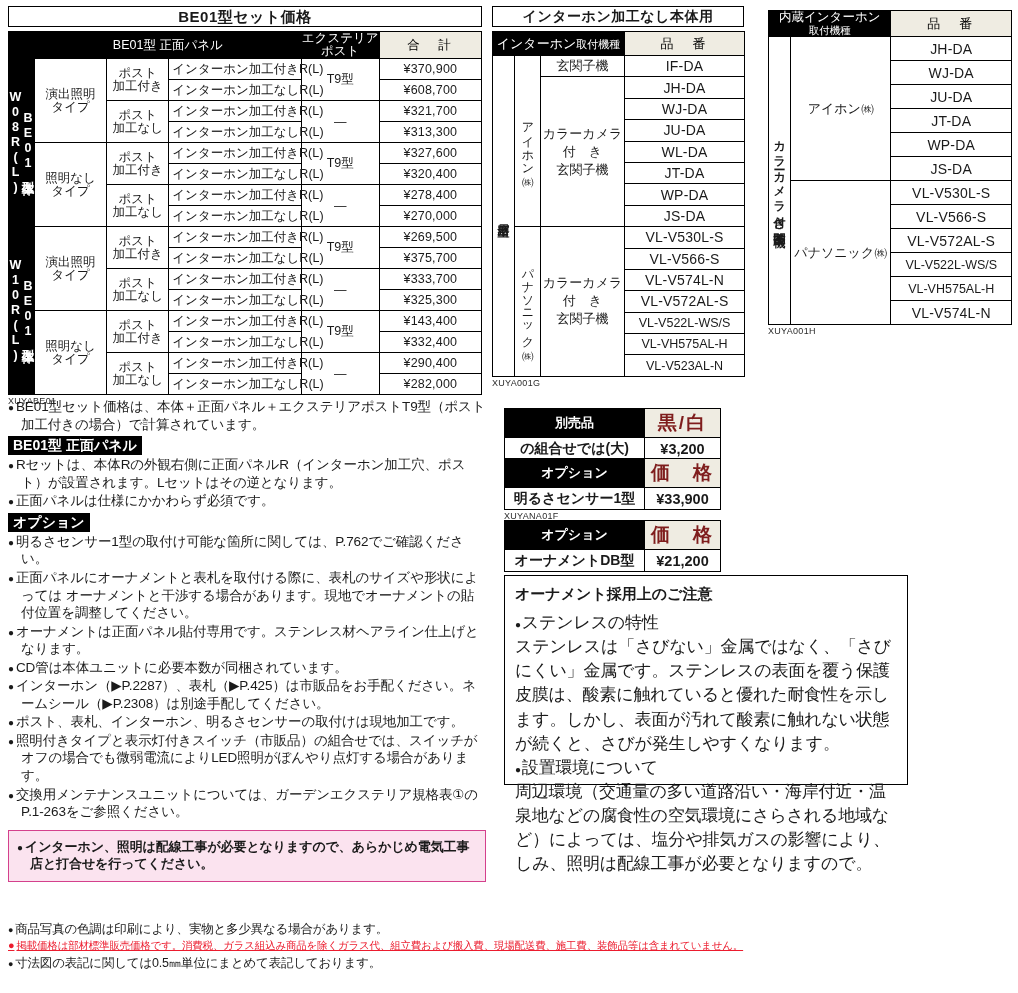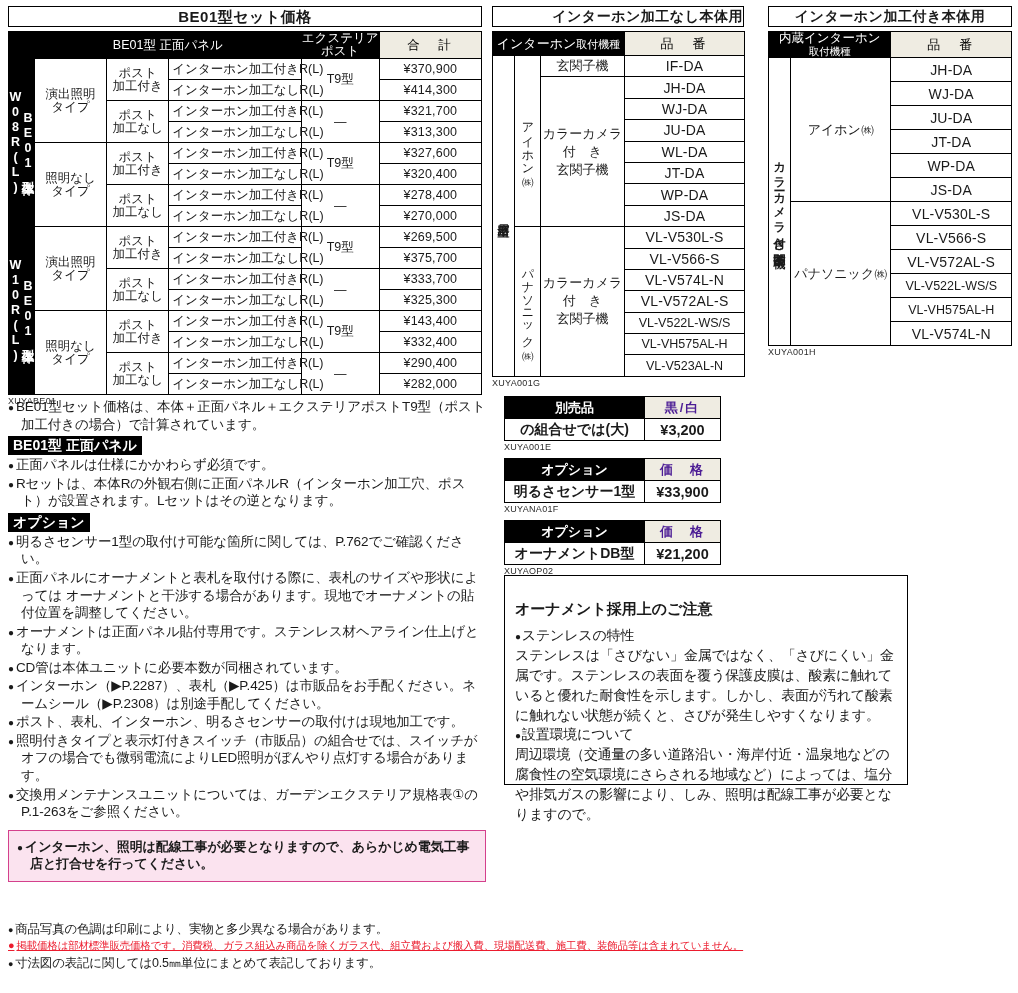--- a/index.html
+++ b/index.html
@@ -79,50 +79,50 @@
   
   #footer { position:absolute; left:8px; top:920px; width:1000px; }
   #footer .f1, #footer .f3 { font-size:12.5px; line-height:1.45; letter-spacing:-0.2px; }
   #footer .f2 { font-size:10.5px; color:#ec1c2e; line-height:1.45; letter-spacing:-0.2px;text-decoration:underline; }
   #footer p { margin:0; padding-left:12px; text-indent:-12px; }
   #footer p::before { content:"\25CF"; font-size:9px; margin-right:2px; }
   #footer .f2::before { color:#ec1c2e; font-size:11px; }
 
   
   #mid-block { position:absolute; left:492px; top:6px; width:252px; }
-  #mid-title { height:21px; line-height:19px; font-size:14px;text-align:right; }
+  #mid-title { height:21px; line-height:19px; font-size:14px; }
   #mid-table { margin-top:4px; }
   #mid-table td { height:21.4px; font-size:13px; }
   #mid-table td.part { font-size:14px; letter-spacing:0.2px; }
   #mid-table td.partsm { font-size:12.5px; letter-spacing:0px; }
 
   
   #right-block { position:absolute; left:768px; top:6px; width:244px; }
   #right-title { height:21px; line-height:19px; font-size:14px; }
   #right-table { margin-top:4px; }
   #right-table td { height:24px; font-size:13px; }
   #right-table td.part { font-size:14px; letter-spacing:0.2px; }
   #right-table td.partsm { font-size:12.5px; letter-spacing:0px; }
 
   
   .opt-wrap { position:absolute; width:216px; }
   table.opt { border-collapse:collapse; width:100%; table-layout:fixed; border:1.5px solid #000; }
   table.opt td { border:1px solid #000; height:22px; text-align:center; vertical-align:middle; }
   table.opt td.h { background:#000; color:#fff; font-weight:bold; font-size:13px; }
-  table.opt td.hb { background:#efece2; color:#4c1d95; font-weight:bold; font-size:13px; letter-spacing:2px; }
+  table.opt td.hb { background:#efece2; color:#7f1d1d; font-weight:bold; font-size:19px; letter-spacing:2px; }
   table.opt td.name { font-size:14px; font-weight:bold; }
   table.opt td.price { font-size:14.5px; font-weight:bold; }
 
   
   #orn-box {
     position:absolute; left:504px; top:575px; width:404px; height:210px;
     border:1px solid #000; background:#fff; padding:9px 10px 0 10px;
   }
-  #orn-box h3 { margin:15px 0 7px 0; font-size:15px; font-weight:bold; letter-spacing:0px; }
-  #orn-box .sub { font-size:14px; line-height:1.42; margin:0; letter-spacing:-0.2px; }
+  #orn-box h3 { margin:0 0 7px 0; font-size:15px; font-weight:bold; letter-spacing:0px; }
+  #orn-box .sub { font-size:17px; line-height:1.42; margin:0; letter-spacing:-0.2px; }
   #orn-box .sub.hd::before { content:"\25CF"; font-size:10px; margin-right:1px; }
 </style>
 </head>
 <body>
 
 <div class="page">
 
   <div id="left-block">
     <div id="left-title" class="title-bar">BE01型セット価格</div>
 
@@ -157,21 +157,21 @@
           <td class="twoline" rowspan="2">
             <div>ポスト</div>
             <div>加工付き</div>
           </td>
           <td class="panel-lbl">インターホン加工付きR(L)</td>
           <td rowspan="2">T9型</td>
           <td class="pricecell">¥370,900</td>
         </tr>
         <tr>
           <td class="panel-lbl">インターホン加工なしR(L)</td>
-          <td class="pricecell">¥414,300</td>
+          <td class="pricecell">¥608,700</td>
         </tr>
         <tr>
           <td class="twoline" rowspan="2">
             <div>ポスト</div>
             <div>加工なし</div>
           </td>
           <td class="panel-lbl">インターホン加工付きR(L)</td>
           <td rowspan="2">—</td>
           <td class="pricecell">¥321,700</td>
         </tr>
@@ -276,22 +276,22 @@
           <td class="pricecell">¥282,000</td>
         </tr>
       </tbody>
     </table>
     <div class="code">XUYABE01</div>
   </div>
 
   <div id="notes">
     <p class="bullet">BE01型セット価格は、本体＋正面パネル＋エクステリアポストT9型（ポスト加工付きの場合）で計算されています。</p>
     <div class="blacklabel">BE01型 正面パネル</div>
+    <p class="bullet">Rセットは、本体Rの外観右側に正面パネルR（インターホン加工穴、ポスト）が設置されます。Lセットはその逆となります。</p>
     <p class="bullet">正面パネルは仕様にかかわらず必須です。</p>
-    <p class="bullet">Rセットは、本体Rの外観右側に正面パネルR（インターホン加工穴、ポスト）が設置されます。Lセットはその逆となります。</p>
     <div class="blacklabel">オプション</div>
     <p class="bullet">明るさセンサー1型の取付け可能な箇所に関しては、P.762でご確認ください。</p>
     <p class="bullet">正面パネルにオーナメントと表札を取付ける際に、表札のサイズや形状によっては オーナメントと干渉する場合があります。現地でオーナメントの貼付位置を調整してください。</p>
     <p class="bullet">オーナメントは正面パネル貼付専用です。ステンレス材ヘアライン仕上げとなります。</p>
     <p class="bullet">CD管は本体ユニットに必要本数が同梱されています。</p>
     <p class="bullet">インターホン（▶P.2287）、表札（▶P.425）は市販品をお手配ください。ネームシール（▶P.2308）は別途手配してください。</p>
     <p class="bullet">ポスト、表札、インターホン、明るさセンサーの取付けは現地加工です。</p>
     <p class="bullet">照明付きタイプと表示灯付きスイッチ（市販品）の組合せでは、スイッチがオフの場合でも微弱電流によりLED照明がぼんやり点灯する場合があります。</p>
     <p class="bullet">交換用メンテナンスユニットについては、ガーデンエクステリア規格表①のP.1-263をご参照ください。</p>
     <div id="warnbox">
@@ -382,21 +382,20 @@
           </tr>
         <tr>
             <td class="partsm">VL-V523AL-N</td>
           </tr>
       </tbody>
     </table>
     <div class="code">XUYA001G</div>
   </div>
 
   <div id="right-block">
-    <div id="right-title" class="title-bar">インターホン加工付き本体用</div>
     <table id="right-table" class="grid">
       <colgroup>
           <col style="width:22px">
           <col style="width:100px">
           <col style="width:120px">
         </colgroup>
       <tbody>
         <tr>
           <td class="hdr-black tinyhdr" colspan="2" style="height:26px">
             <div style="font-size:12.5px">内蔵インターホン</div>
@@ -445,21 +444,21 @@
             <td class="partsm">VL-VH575AL-H</td>
           </tr>
         <tr>
             <td class="part">VL-V574L-N</td>
           </tr>
       </tbody>
     </table>
     <div class="code">XUYA001H</div>
   </div>
 
-  <div class="opt-wrap" style="left:504px; top:396px;">
+  <div class="opt-wrap" style="left:504px; top:408px;">
     <table class="opt">
       <colgroup>
           <col style="width:140px">
           <col style="width:76px">
         </colgroup>
       <tbody>
           <tr>
         <td class="h">別売品</td>
         <td class="hb">黒/白</td>
       </tr>

